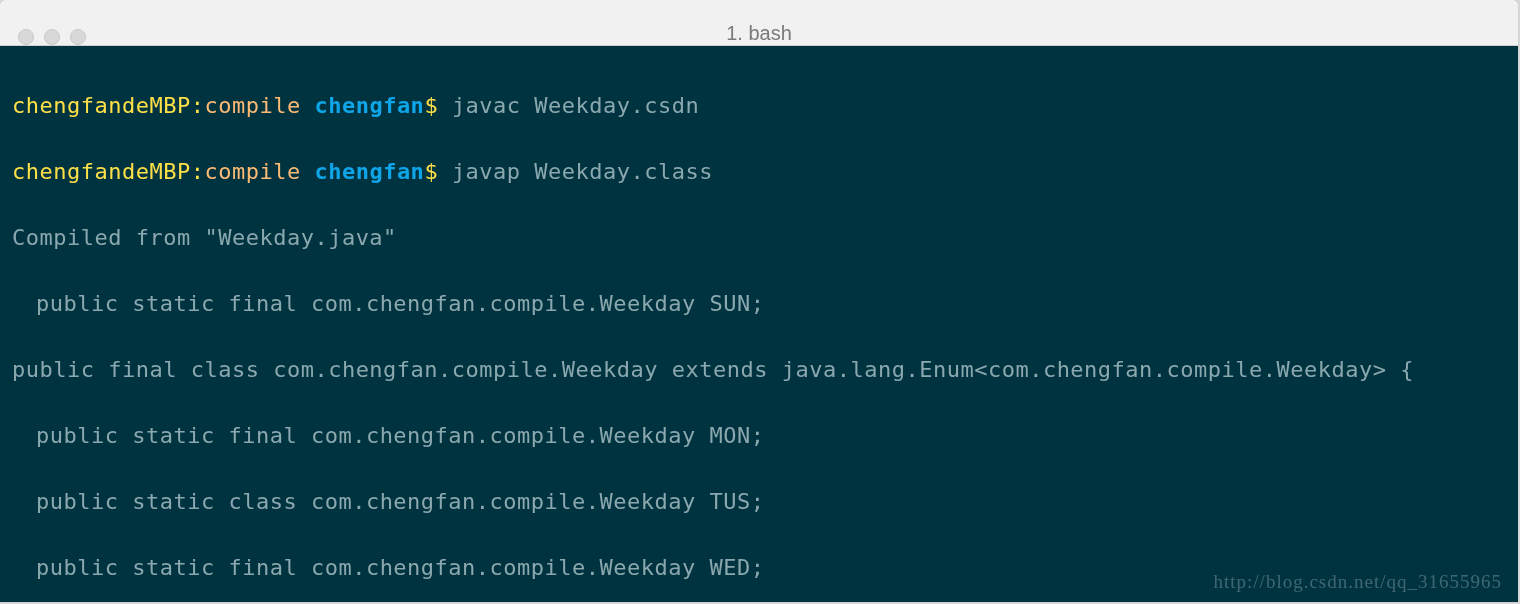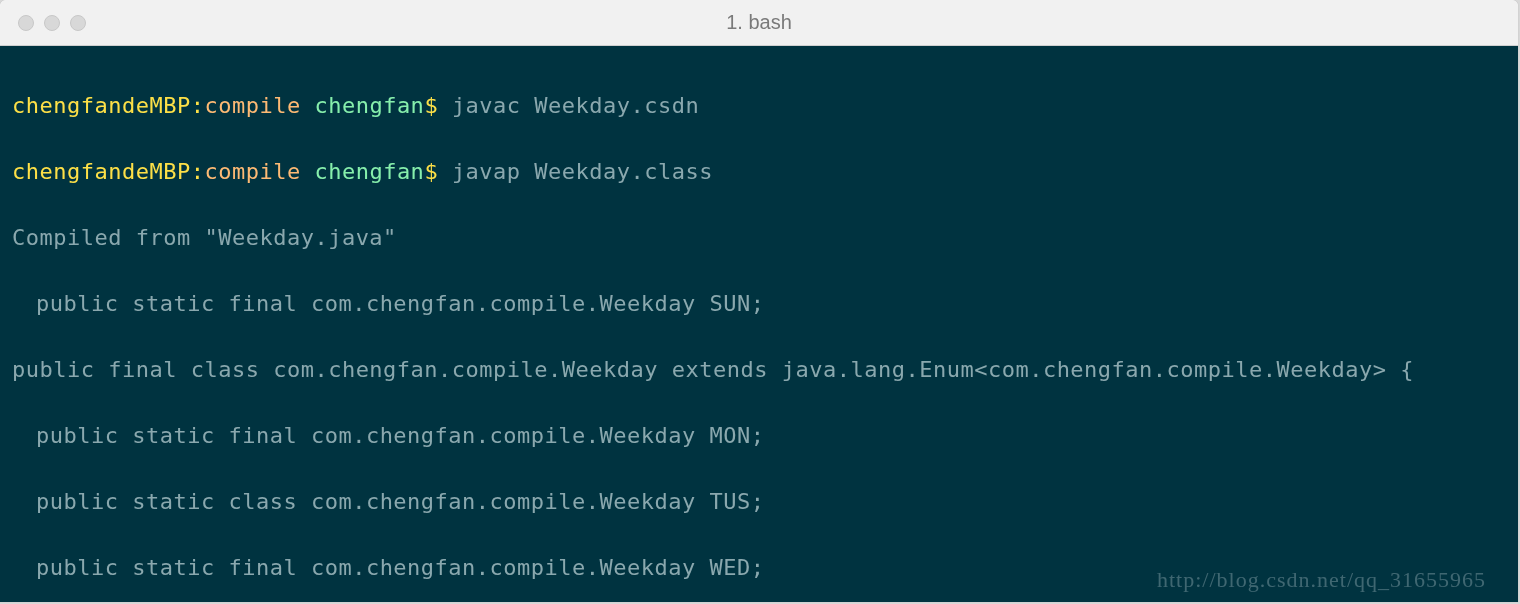--- a/index.html
+++ b/index.html
@@ -20,21 +20,21 @@
       background: #fff;
       border-radius: 6px 6px 0 0;
       overflow: hidden;
       box-shadow: 0 0 1px rgba(0,0,0,0.3);
     }
     .titlebar {
       height: 46px;
       background: #f1f1f1;
       border-bottom: 1px solid #d0d0d0;
       display: flex;
-      align-items: center;
+      align-items: flex-end;
       position: relative;
     }
     .traffic-lights {
       display: flex;
       gap: 10px;
       padding-left: 18px;
     }
     .traffic-light {
       width: 16px;
       height: 16px;
@@ -61,37 +61,38 @@
       letter-spacing: 0.5px;
       position: relative;
     }
     .prompt-host {
       color: #fde047;
     }
     .prompt-path {
       color: #fdba74;
     }
     .prompt-user {
-      color: #86efac;
+      color: #0ea5e9;
+      font-weight: bold;
     }
     .cmd {
       color: #8aa8ae;
     }
     .line {
       display: block;
     }
     .indent {
       padding-left: 24px;
     }
     .watermark {
       position: absolute;
       bottom: 6px;
-      right: 32px;
+      right: 16px;
       color: rgba(180,200,205,0.35);
-      font-size: 22px;
+      font-size: 19px;
       font-family: serif;
       letter-spacing: 1px;
     }
   </style>
 </head>
 <body>
 
 <div class="window">
   <div class="titlebar">
     <div class="traffic-lights">

